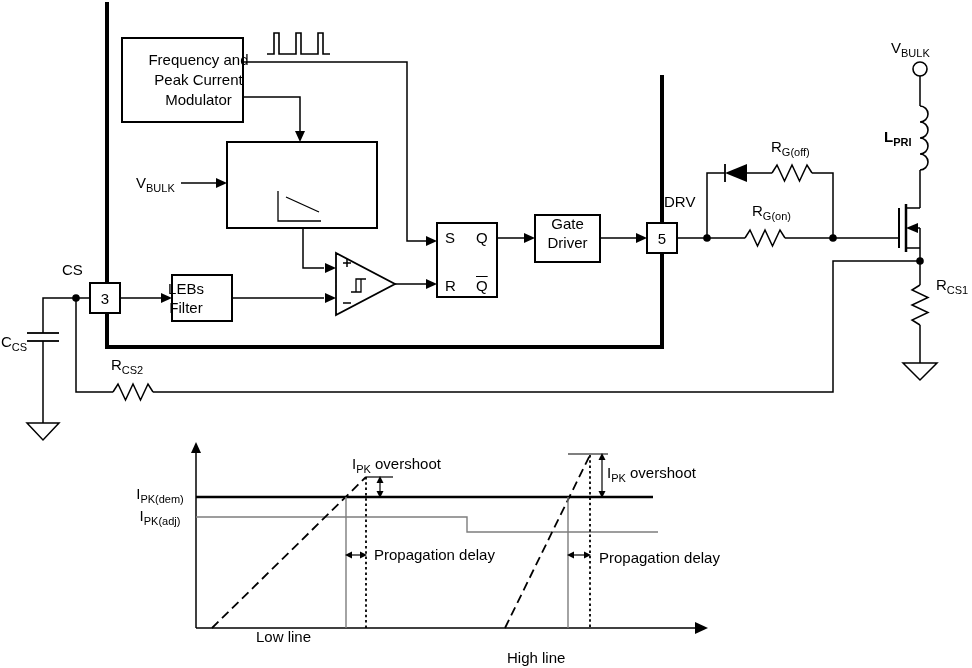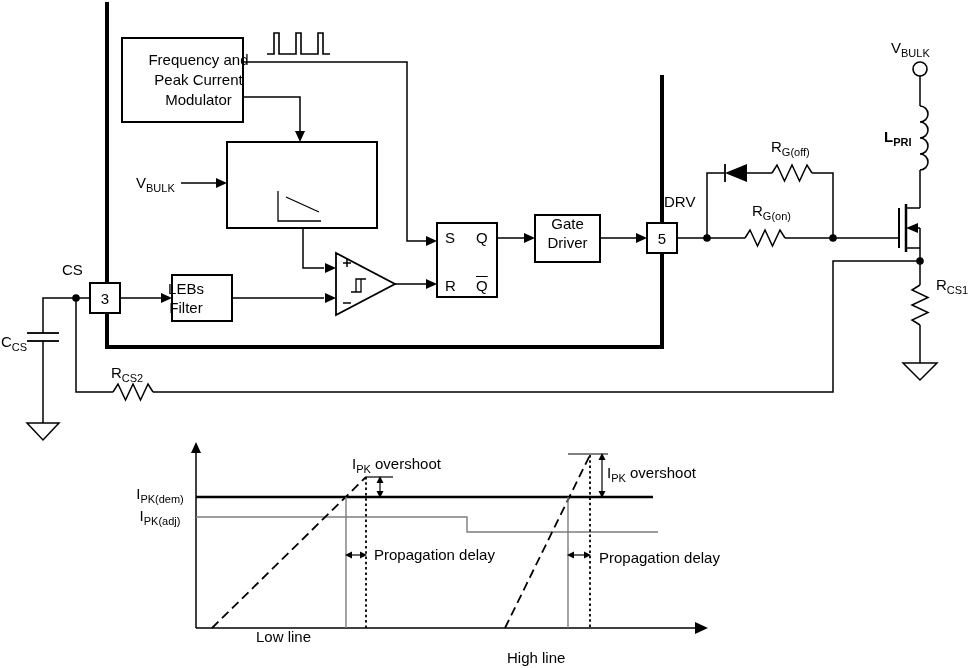--- a/index.html
+++ b/index.html
@@ -190,21 +190,21 @@
 <div class="boxtxt" style="left:90px;top:283px;width:30px;height:30px;">3</div>
 <div class="boxtxt" style="left:647px;top:223px;width:30px;height:30px;">5</div>
 
 <div class="lbl" style="left:62px;top:261px;">CS</div>
 <div class="lbl" style="left:664px;top:193px;">DRV</div>
 
 <div class="lbl" style="left:136px;top:174px;"><span>V</span><span class="sub">BULK</span></div>
 
 <div class="lbl" style="left:1px;top:317px;margin-top:16px;"><span>C</span><span class="sub">CS</span></div>
 
-<div class="lbl" style="left:111px;top:364px;"><span>R</span><span class="sub">CS2</span></div>
+<div class="lbl" style="left:111px;top:356px;"><span>R</span><span class="sub">CS2</span></div>
 
 <div class="lbl" style="left:771px;top:138px;"><span>R</span><span class="sub">G(off)</span></div>
 
 <div class="lbl" style="left:752px;top:202px;"><span>R</span><span class="sub">G(on)</span></div>
 
 <div class="lbl" style="left:891px;top:39px;"><span>V</span><span class="sub">BULK</span></div>
 
 <div class="lbl" style="left:884px;top:128px;font-weight:bold;"><span>L</span><span class="sub">PRI</span></div>
 
 <div class="lbl" style="left:936px;top:276px;"><span>R</span><span class="sub">CS1</span></div>

